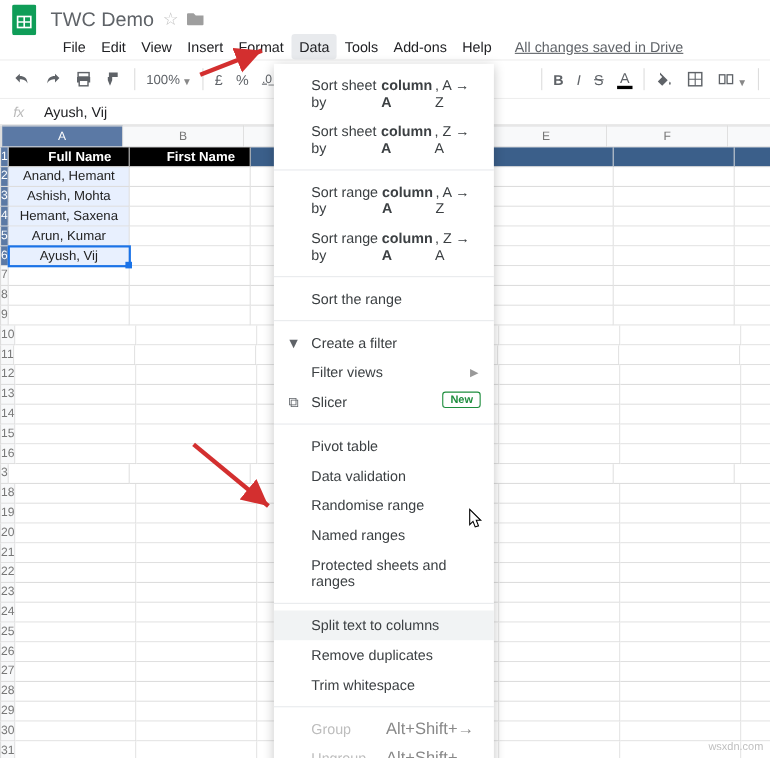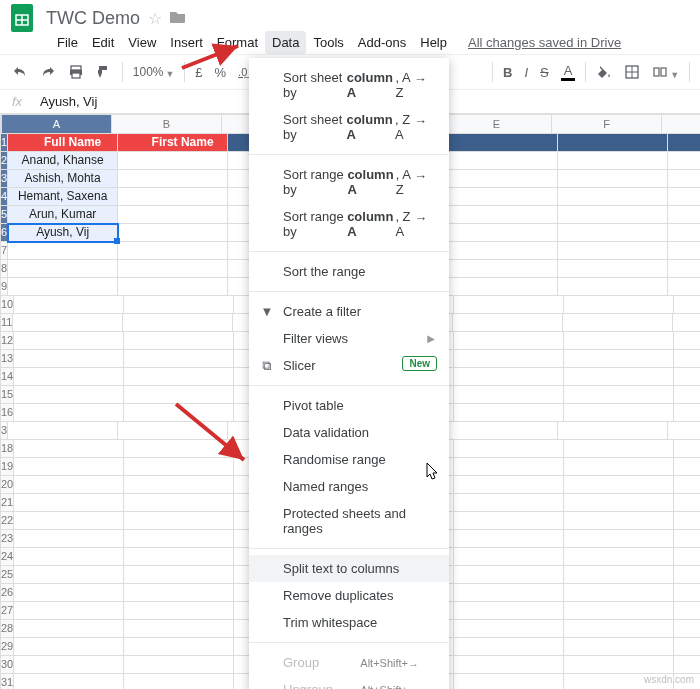--- a/index.html
+++ b/index.html
@@ -55,41 +55,41 @@
   .grid-area { position:relative; }
   .colhead { display:flex; height:20px; }
   .corner { width:40px; border:1px solid #ddd; background:#f8f9fa;}
   .ch { flex:0 0 110px; border:1px solid #ddd; border-left:none; background:#f8f9fa; text-align:center; font-size:11px; color:#777; line-height:18px;}
   .ch.sel { background:#5b79a5; color:#fff;}
   .rows { }
   .row { display:flex; height:18px;}
   .rh { width:40px; border:1px solid #ddd; border-top:none; background:#f8f9fa; text-align:center; font-size:11px; color:#777; line-height:16px;}
   .rh.sel { background:#5b79a5; color:#fff;}
   .cell { flex:0 0 110px; border:1px solid #ddd; border-top:none; border-left:none; background:#fff; font-size:12px; text-align:center; line-height:16px; color:#222;}
-  .hdrcell { background:#ef4444; color:#fff; font-weight:bold;padding-left:20px;}
+  .hdrcell { background:#000000; color:#fff; font-weight:bold;padding-left:20px;}
   .selcell { background:#e8f0fe;}
   .active-cell { outline:2px solid #1a73e8; outline-offset:-1px; position:relative;}
   .active-cell::after{
     content:""; position:absolute; right:-3px; bottom:-3px; width:6px;height:6px;background:#1a73e8;
   }
   
   .menu {
     position:absolute;
     left:249px; top:58px;
     width:200px;
     background:#fff;
     box-shadow:0 2px 10px rgba(0,0,0,.25);
     padding:6px 0;
     font-size:13px;
     z-index:10;
   }
   .menu .item { display:flex; align-items:center; padding:6px 18px 6px 34px; cursor:pointer; position:relative; color:#3c4043;}
   .menu .item.hover { background:#f1f3f4;}
   .menu .item .sub { position:absolute; right:14px; color:#999; font-size:10px;}
-  .menu .item .kbd { position:absolute; right:30px; color:#888; font-size:11px;}
+  .menu .item .kbd { position:absolute; right:18px; color:#888; font-size:15px;}
   .menu .item .ico { position:absolute; left:10px; width:16px; text-align:center; color:#5f6368;}
   .menu .item.disabled { color:#bdbdbd;}
   .menu hr { border:none; border-top:1px solid #e8eaed; margin:6px 0;}
   .menu .item b { font-weight:bold; color:inherit;}
   .newbadge {
     position:absolute; right:12px; top:4px;
     border:1px solid #1e8e3e; color:#1e8e3e; font-size:10px;
     padding:1px 6px; border-radius:3px; font-weight:bold;
   }
   .cursor-ptr {
@@ -226,21 +226,21 @@
         <div class="cell hdrcell">Full Name</div>
         <div class="cell hdrcell">First Name</div>
         <div class="cell" style="background: rgb(59, 95, 138);"></div>
         <div class="cell" style="background: rgb(59, 95, 138);"></div>
         <div class="cell" style="background: rgb(59, 95, 138);"></div>
         <div class="cell" style="background: rgb(59, 95, 138);"></div>
         <div class="cell" style="background: rgb(59, 95, 138);"></div>
       </div>
       <div class="row">
         <div class="rh sel">2</div>
-        <div class="cell selcell">Anand, Khanse</div>
+        <div class="cell selcell">Anand, Hemant</div>
         <div class="cell"></div>
         <div class="cell"></div>
         <div class="cell"></div>
         <div class="cell"></div>
         <div class="cell"></div>
         <div class="cell"></div>
       </div>
       <div class="row">
         <div class="rh sel">3</div>
         <div class="cell selcell">Ashish, Mohta</div>

